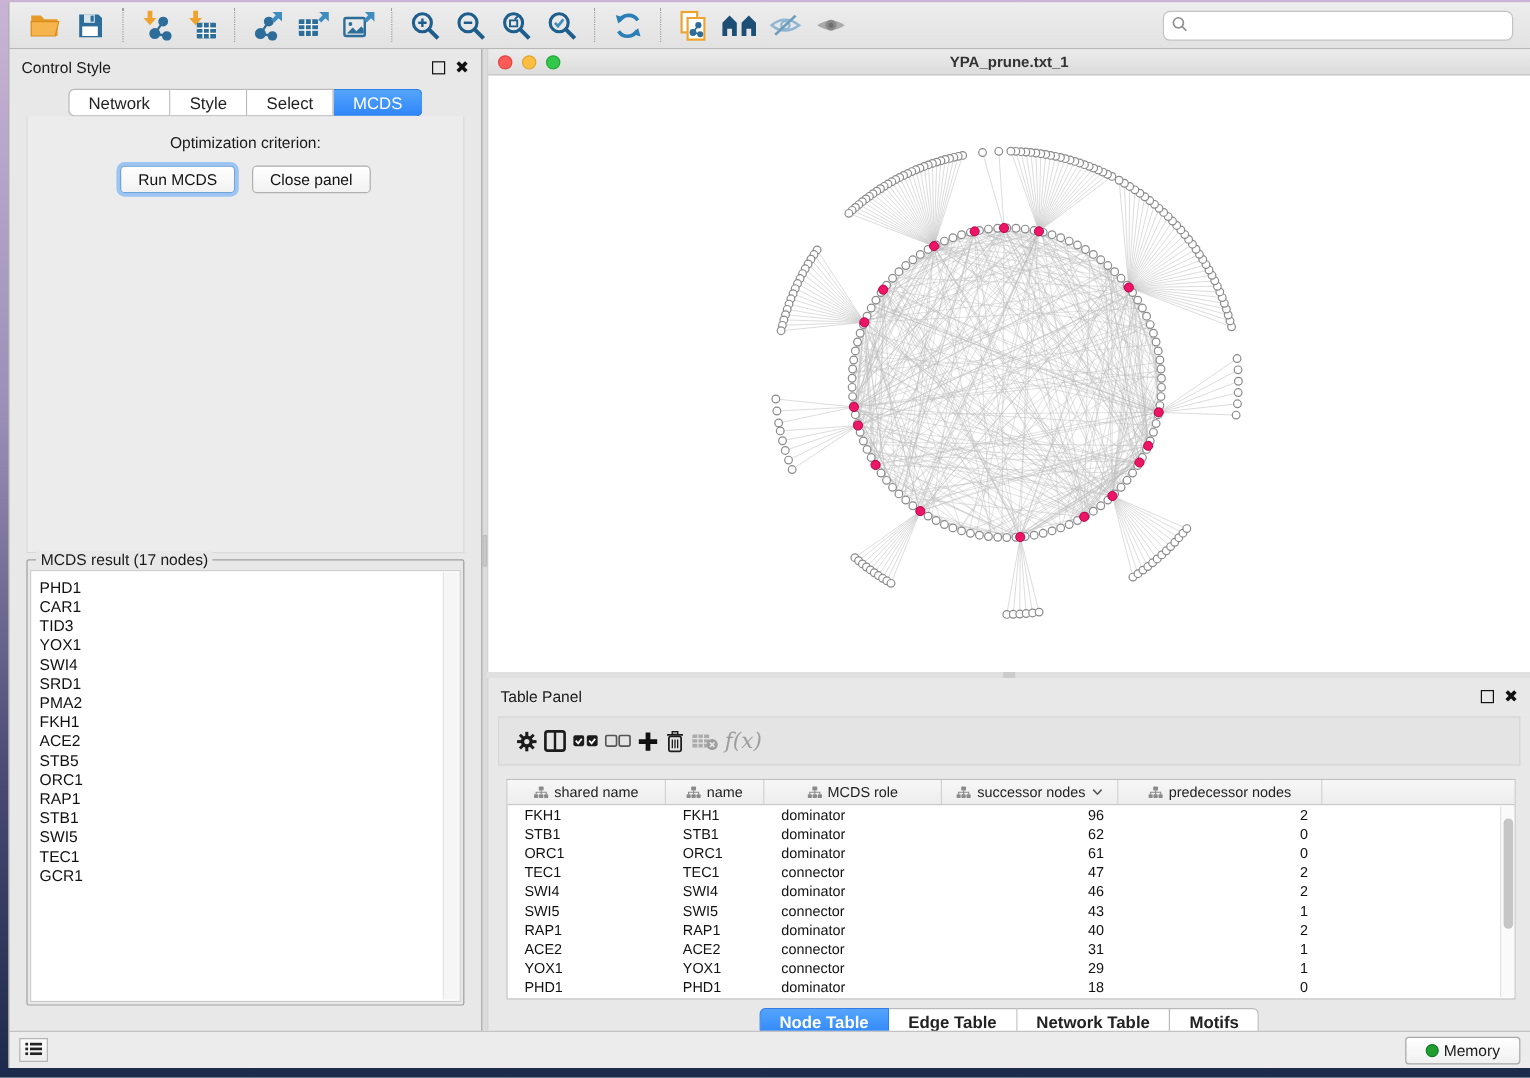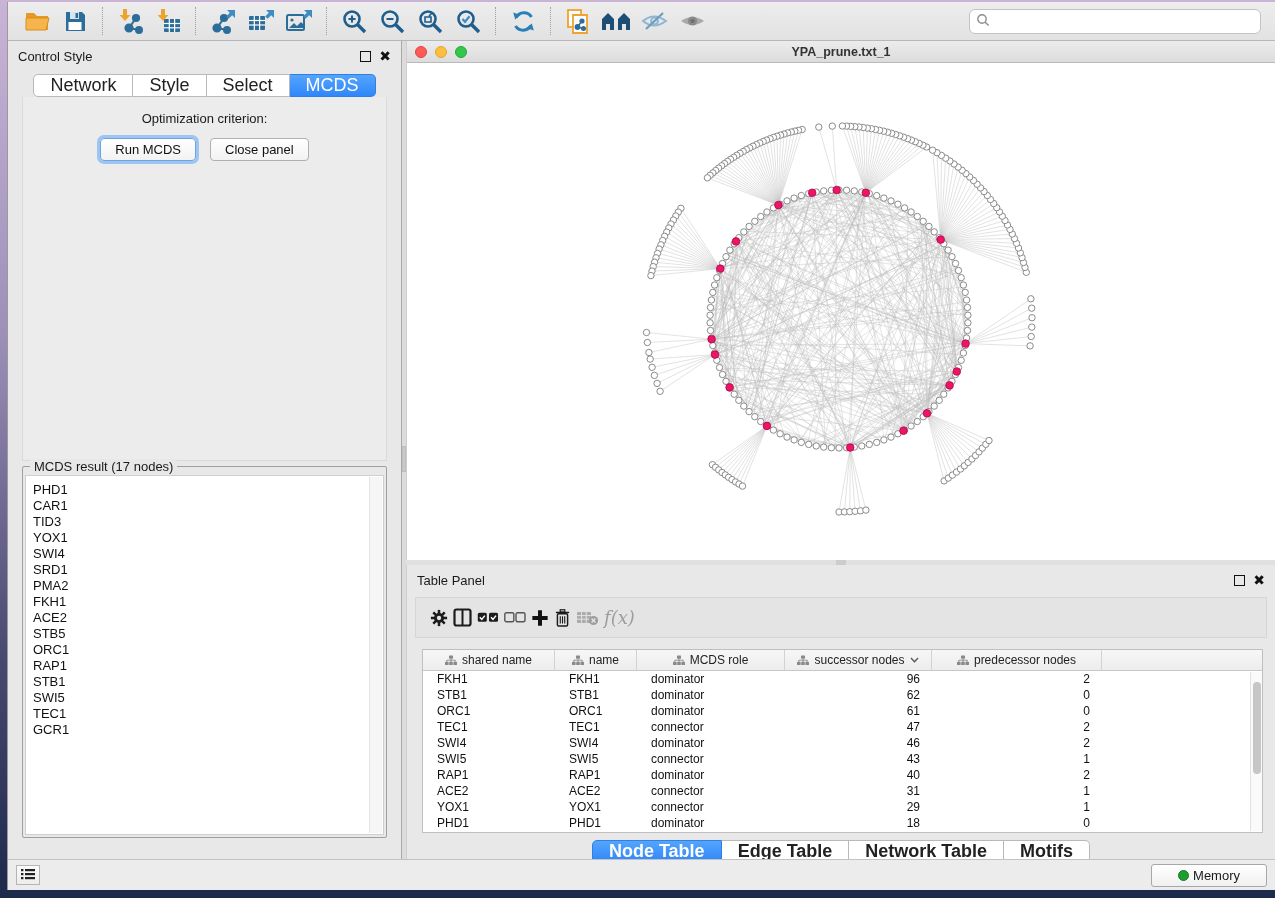--- a/index.html
+++ b/index.html
@@ -32,21 +32,21 @@
   .control-panel { width:393px; background:#e8e8e8; display:flex; flex-direction:column; flex:0 0 auto; }
   .panel-title-row { height:30px; display:flex; align-items:center; padding:0 10px; flex:0 0 auto; }
   .panel-title { font-size:13px; color:#1a1a1a; }
   .win-btns { margin-left:auto; display:flex; align-items:center; gap:8px; }
   .float-btn { width:11px; height:11px; border:1.6px solid #111; background:transparent; }
   .close-x { font-size:14px; font-weight:bold; color:#111; line-height:1; }
 
   .tabs-row { height:26px; display:flex; justify-content:center; align-items:flex-end; flex:0 0 auto; }
   .seg-tabs { display:flex; }
   .seg-tab { height:23px; padding:0 16px; background:#fff; border:1px solid #b9b9b9; border-left:none;
-             display:flex; align-items:center; font-size:18px; color:#222; }
+             display:flex; align-items:center; font-size:14px; color:#222; }
   .seg-tab:first-child { border-left:1px solid #b9b9b9; border-radius:5px 0 0 5px; }
   .seg-tab:last-child { border-radius:0 5px 5px 0; }
   .seg-tab.active { background:linear-gradient(#55a5fd,#2f86f9); border-color:#2f7fe8; color:#fff; }
 
   .tab-content { height:364px; margin:0 14px; background:#ececec; border:1px solid #dadada; border-top:none;
                  padding-top:14px; flex:0 0 auto; }
   .opt-label { text-align:center; font-size:13px; margin-bottom:10px; }
   .select-wrap { width:314px; height:25px; margin:0 auto; background:#fff; border:1px solid #b3b3b3;
                  border-radius:4px; display:flex; align-items:center; overflow:hidden; }
   .select-wrap .sel-text { flex:1; padding:0 9px; font-size:13px; white-space:nowrap; }
@@ -104,21 +104,21 @@
   .tthumb { position:absolute; left:1.5px; top:10px; width:8px; height:92px; background:#c6c6c6; border-radius:4px; }
 
   .tp-tabs-row { height:24px; margin-top:7px; display:flex; justify-content:center; flex:0 0 auto;font-weight:bold; }
 
   
   .status-bar { height:31px; background:#ececec; border-top:1px solid #c2c2c2; display:flex; align-items:center;
                 padding:0 8px; flex:0 0 auto; }
   .list-btn { width:24px; height:20px; background:linear-gradient(#fbfbfb,#ededed); border:1px solid #b5b5b5;
               display:flex; align-items:center; justify-content:center; }
   .memory-btn { margin-left:auto; height:23px; background:linear-gradient(#ffffff,#f0f0f0); border:1px solid #a8a8a8;
-                border-radius:3px; display:flex; align-items:center; gap:4px; padding:0 26px; font-size:13px; }
+                border-radius:3px; display:flex; align-items:center; gap:4px; padding:0 16px; font-size:13px; }
   .mem-dot { width:11px; height:11px; border-radius:50%; background:#1d9e2f; border:1px solid #157a24; }
 </style>
 </head>
 <body>
 
 <div class="app">
 
   <div class="toolbar">
     <div id="tb-icons" style="display:flex;align-items:center;">
         <div class="tb-icon">

